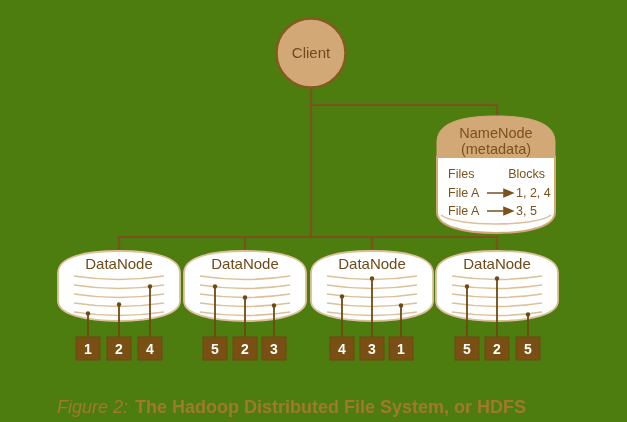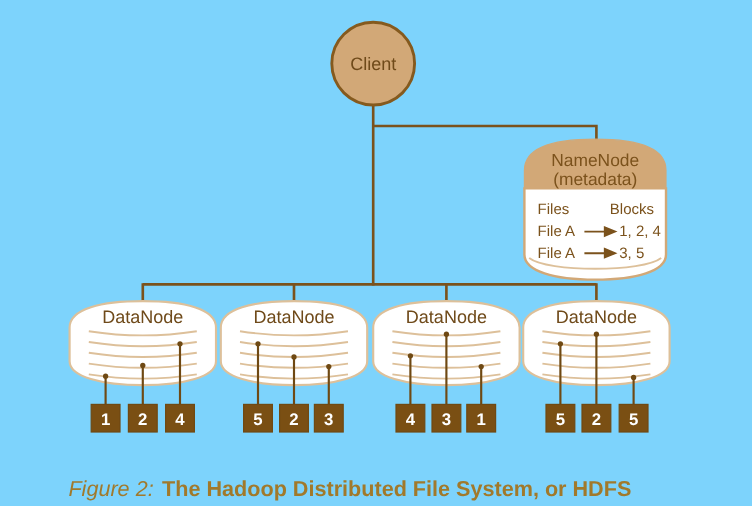--- a/index.html
+++ b/index.html
@@ -1,19 +1,19 @@
 <!DOCTYPE html>
 <html><head>
 <meta charset="utf-8">
 <style>
   html,body{margin:0;padding:0;background:#ffffff;}
   .stage{
     position:relative;
     width:627px;height:422px;
-    background:#7dd3fc;
+    background:#4d7c0f;
     font-family:"Liberation Sans", sans-serif;
     overflow:hidden;
   }
   svg{display:block;}
   
   .conn{stroke:#7b521c;stroke-width:2.2;fill:none;}
   .pin{stroke:#6f4913;stroke-width:1.8;fill:none;}
   .pin-dot{fill:#6f4913;stroke:none;}
   .client-stroke{stroke:#855a1e;stroke-width:2.4;fill:#d2a877;}
   .nn-body{fill:#ffffff;stroke:#d2a877;stroke-width:2;}

